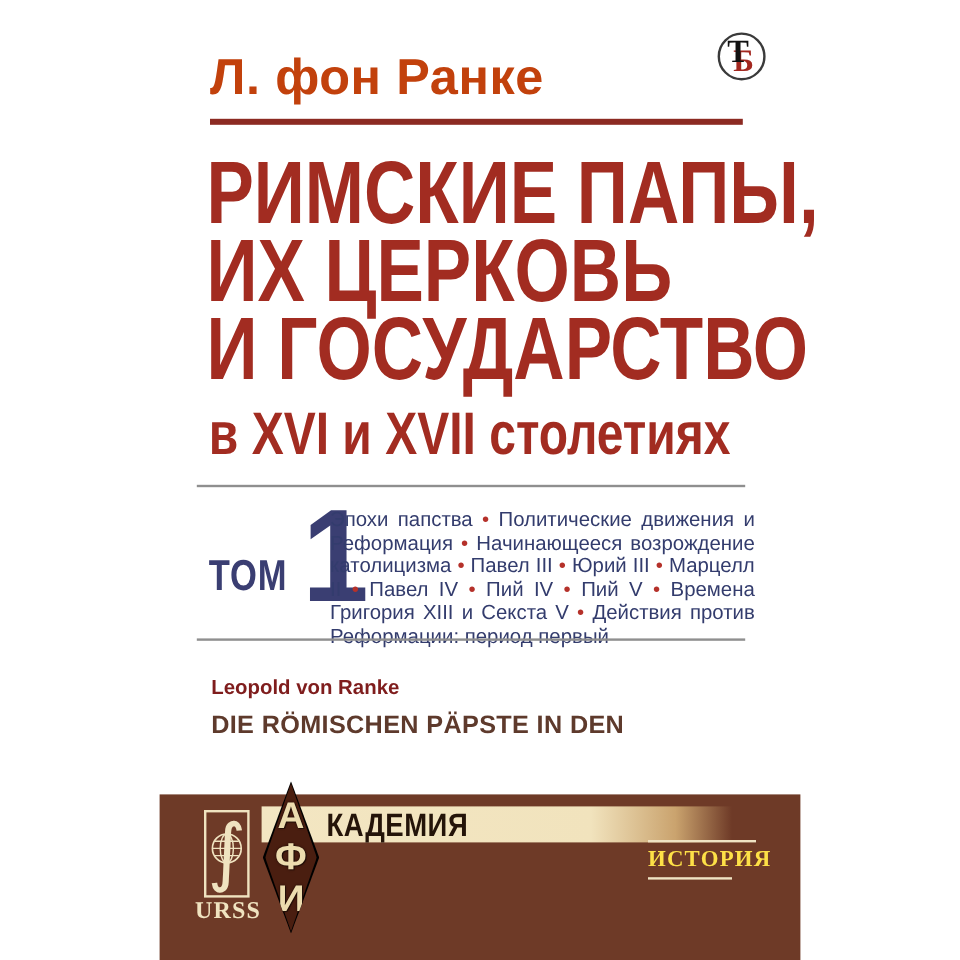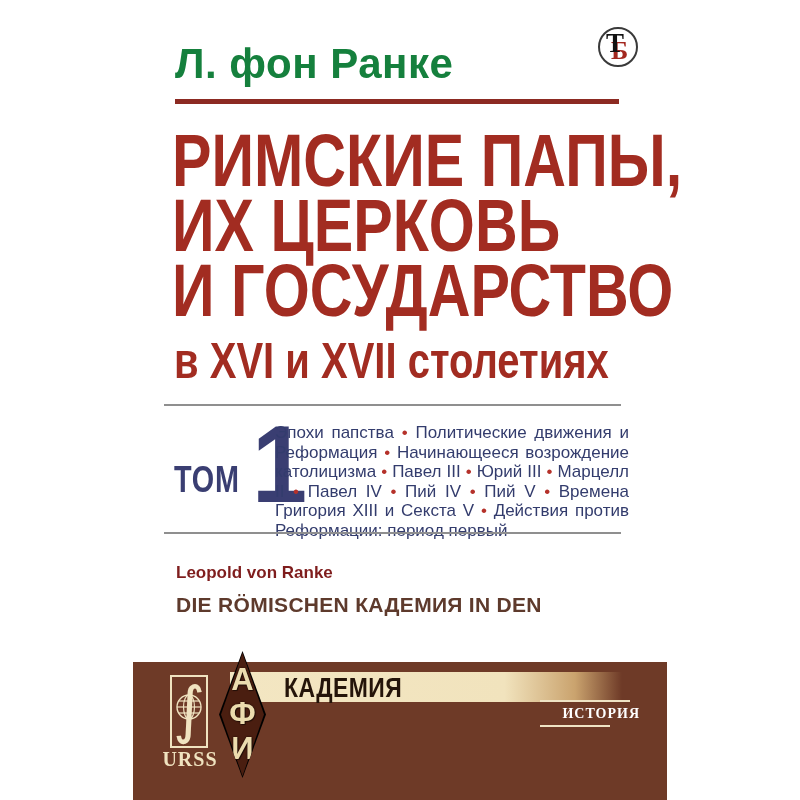--- a/index.html
+++ b/index.html
@@ -1,21 +1,21 @@
 <!DOCTYPE html>
 <html><head>
 <meta charset="utf-8">
 <style>
   html,body{margin:0;padding:0;background:#ffffff;}
   .canvas{position:relative;width:800px;height:800px;background:#ffffff;overflow:hidden;
           font-family:"Liberation Sans",sans-serif;}
 
   
   .author{position:absolute;left:175px;top:40px;font-size:42px;font-weight:bold;
-          color:#15803d;letter-spacing:.5px;white-space:nowrap;}
+          color:#c2410c;letter-spacing:.5px;white-space:nowrap;}
   .pub-logo{position:absolute;left:598px;top:27px;width:40px;height:40px;border:2px solid #3a3a3a;
             border-radius:50%;background:#fff;box-sizing:border-box;}
   .pub-logo span{position:absolute;font-family:"Liberation Serif",serif;font-weight:bold;line-height:1;}
   .pl-t{left:6px;top:1px;font-size:27px;color:#111;z-index:2;}
   .pl-b{left:11px;top:9px;font-size:26px;color:#a3271f;z-index:1;}
 
   .rule-red{position:absolute;left:175px;top:99px;width:444px;height:5px;background:#8c2a22;}
 
   
   .title{position:absolute;left:172px;top:128px;color:#a22c21;}
@@ -48,21 +48,21 @@
             box-sizing:border-box;}
   .urss-globe{position:absolute;left:3px;top:16px;}
   .urss-integral{position:absolute;left:0;top:-6px;width:100%;text-align:center;
                  font-family:"DejaVu Sans",sans-serif;font-style:italic;font-size:62px;line-height:78px;
                  color:#f0e3c0;}
   .urss-label{position:absolute;left:27px;top:86px;width:60px;text-align:center;
               font-family:"Liberation Serif",serif;font-weight:bold;font-size:20px;color:#f0e3c0;
               letter-spacing:1px;}
 
   .bar{position:absolute;left:85px;height:30px;
-       background:linear-gradient(90deg,#f3e6c2 0%,#f1e3bd 70%,#caa36e 88%,rgba(110,58,39,0) 100%);margin-left:12px;}
+       background:linear-gradient(90deg,#f3e6c2 0%,#f1e3bd 70%,#caa36e 88%,rgba(110,58,39,0) 100%);}
   .bar1{top:10px;width:392px;}
   .bar2{top:44px;width:424px;}
   .bar3{top:78px;width:402px;}
   .bar span{position:absolute;left:54px;top:1px;font-size:27px;font-weight:bold;color:#241409;
             white-space:nowrap;transform:scaleX(.85);transform-origin:left top;letter-spacing:.5px;}
 
   .afi{position:absolute;left:86px;top:-11px;width:47px;height:127px;
        clip-path:polygon(50% 0%,100% 50%,50% 100%,0% 50%);background:#000;}
   .afi-inner{position:absolute;left:2px;top:2px;right:2px;bottom:2px;
              clip-path:polygon(50% 0%,100% 50%,50% 100%,0% 50%);background:#4a1e10;}
@@ -70,22 +70,22 @@
               color:#ecdcae;line-height:1;z-index:3;
               text-shadow:0 0 2px rgba(20,8,2,.9),1px 1px 0 #2a120a;}
   .afi-a{top:13px;}
   .afi-f{top:47px;}
   .afi-i{top:82px;}
 
   .series{position:absolute;left:407px;top:38px;width:100px;}
   .series-line{height:2px;background:#efe3c4;}
   .sl-top{width:90px;margin-bottom:4px;}
   .sl-bottom{width:70px;margin-top:3px;}
-  .series-text{font-family:"Liberation Serif",serif;font-weight:bold;font-size:14px;color:#ffffff;
-               letter-spacing:1px;white-space:nowrap;text-align:right;}
+  .series-text{font-family:"Liberation Serif",serif;font-weight:bold;font-size:19px;color:#fde047;
+               letter-spacing:1px;white-space:nowrap;}
 </style>
 </head>
 <body>
 
 <div class="canvas">
 
   <div class="author">Л. фон Ранке</div>
 
   <div class="pub-logo">
     <span class="pl-t">Т</span>
@@ -106,21 +106,21 @@
 
   <div class="volume-label">ТОМ</div>
   <div class="volume-number">1</div>
 
   <div class="annotation"><span>Эпохи папства</span><span class="bullet"> • </span><span>Политические движения и Реформация</span><span class="bullet"> • </span><span>Начинающееся возрождение католицизма</span><span class="bullet"> • </span><span>Павел III</span><span class="bullet"> • </span><span>Юрий III</span><span class="bullet"> • </span><span>Марцелл II</span><span class="bullet"> • </span><span>Павел IV</span><span class="bullet"> • </span><span>Пий IV</span><span class="bullet"> • </span><span>Пий V</span><span class="bullet"> • </span><span>Времена Григория XIII и Секста V</span><span class="bullet"> • </span><span>Действия против Реформации: период первый</span></div>
 
   <div class="rule-gray rg-bottom"></div>
 
   <div class="orig-author">Leopold von Ranke</div>
   <div class="orig-title">
-    <div>DIE RÖMISCHEN КАДЕМИЯ IN DEN</div>
+    <div>DIE RÖMISCHEN PÄPSTE IN DEN</div>
   </div>
 
   <div class="band">
 
     <div class="urss-box">
       <svg class="urss-globe" width="28" height="28" viewBox="0 0 28 28">
         <circle cx="14" cy="14" r="12" fill="none" stroke="#f0e3c0" stroke-width="1.4"></circle>
         <ellipse cx="14" cy="14" rx="5.5" ry="12" fill="none" stroke="#f0e3c0" stroke-width="1.2"></ellipse>
         <line x1="2" y1="14" x2="26" y2="14" stroke="#f0e3c0" stroke-width="1.2"></line>
         <line x1="4" y1="8" x2="24" y2="8" stroke="#f0e3c0" stroke-width="1.2"></line>

